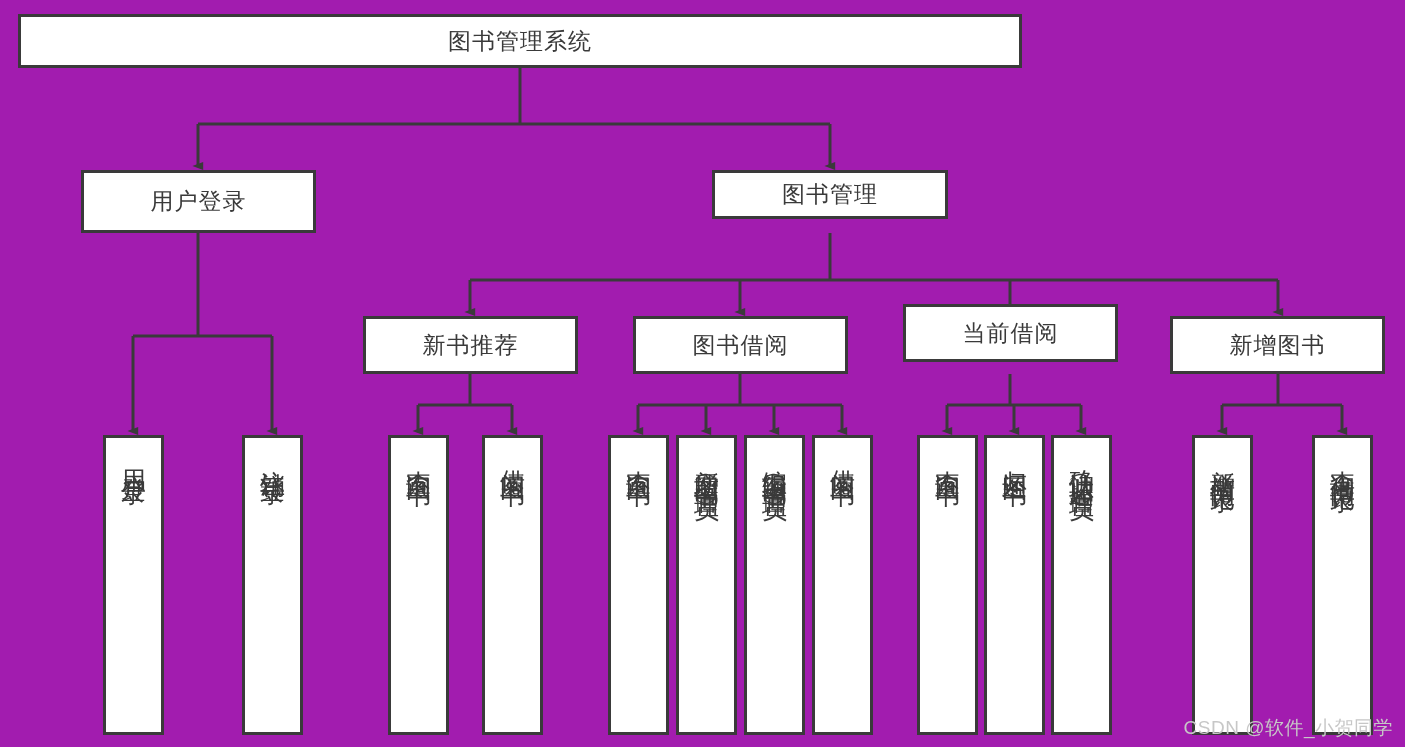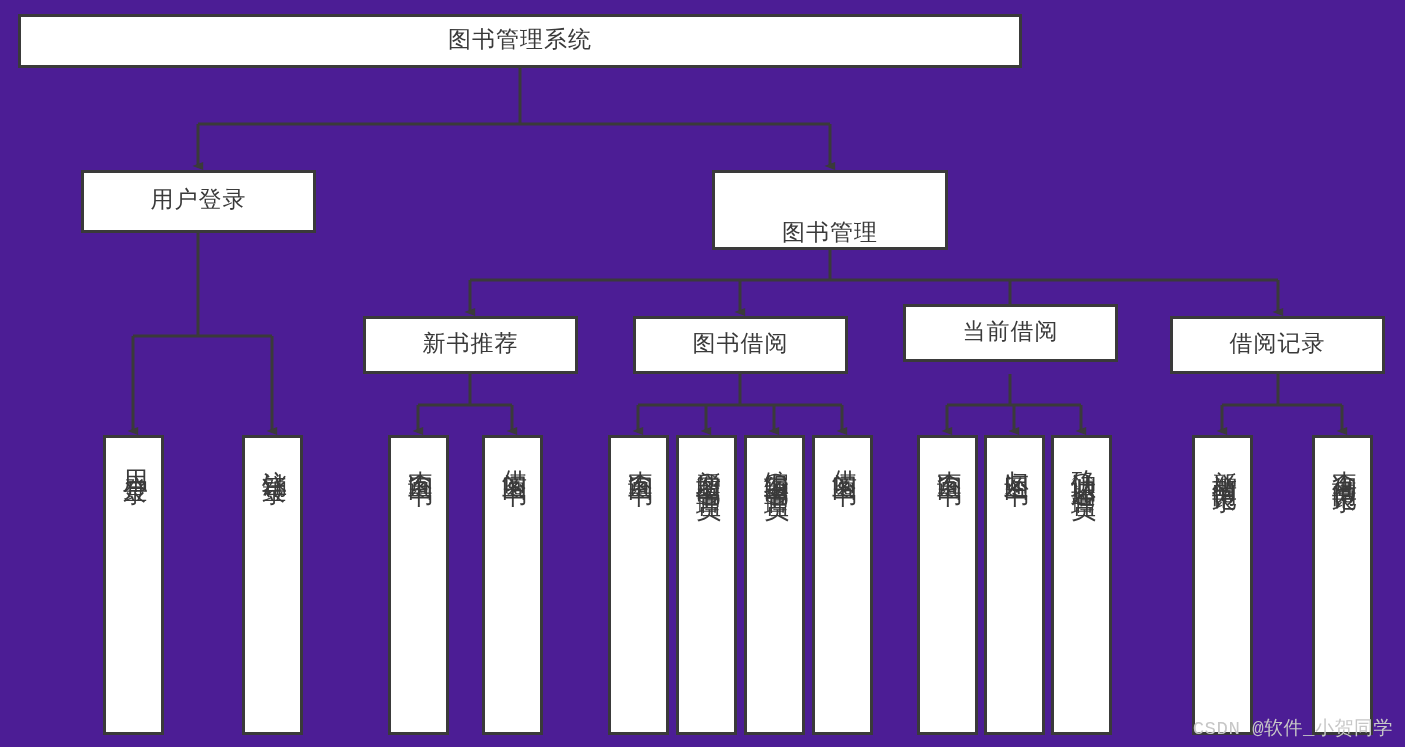--- a/index.html
+++ b/index.html
@@ -5,23 +5,22 @@
 <style>
   html,body{margin:0;padding:0;background:#ffffff;}
   body{
     font-family:"Liberation Sans","DejaVu Sans",sans-serif;
     color:#2b2b2b;
   }
   #canvas{
     position:relative;
     width:1405px;
     height:747px;
-    background:#4c1d95;
+    background:#a21caf;
     overflow:hidden;
-    font-family:Liberation Mono, monospace;
   }
   #edges{
     position:absolute;
     left:0; top:0;
     width:1405px; height:747px;
     pointer-events:none;
   }
   .node{
     position:absolute;
     box-sizing:border-box;
@@ -129,38 +128,38 @@
   </svg>
 
   <div class="node root" style="left:18px;top:14px;width:1004px;height:54px;">
     <span class="label">图书管理系统</span>
   </div>
 
   <div class="node level2" style="left:81px;top:170px;width:235px;height:63px;">
     <span class="label">用户登录</span>
   </div>
 
-  <div class="node level2" style="left:712px;top:170px;width:236px;height:80px;align-items:flex-end;">
+  <div class="node level2" style="left:712px;top:170px;width:236px;height:49px;">
     <span class="label">图书管理</span>
   </div>
 
   <div class="node level3" style="left:633px;top:316px;width:215px;height:58px;">
     <span class="label">图书借阅</span>
   </div>
 
   <div class="node level3" style="left:363px;top:316px;width:215px;height:58px;">
     <span class="label">新书推荐</span>
   </div>
 
   <div class="node level3" style="left:903px;top:304px;width:215px;height:58px;">
     <span class="label">当前借阅</span>
   </div>
 
   <div class="node level3" style="left:1170px;top:316px;width:215px;height:58px;">
-    <span class="label">借阅记录</span>
+    <span class="label">新增图书</span>
   </div>
 
   <div class="node leaf" style="left:103px;top:435px;width:61px;height:300px;">
     <span class="label">用户登录</span>
   </div>
   <div class="node leaf" style="left:242px;top:435px;width:61px;height:300px;">
     <span class="label">注销登录</span>
   </div>
 
   <div class="node leaf" style="left:388px;top:435px;width:61px;height:300px;">

